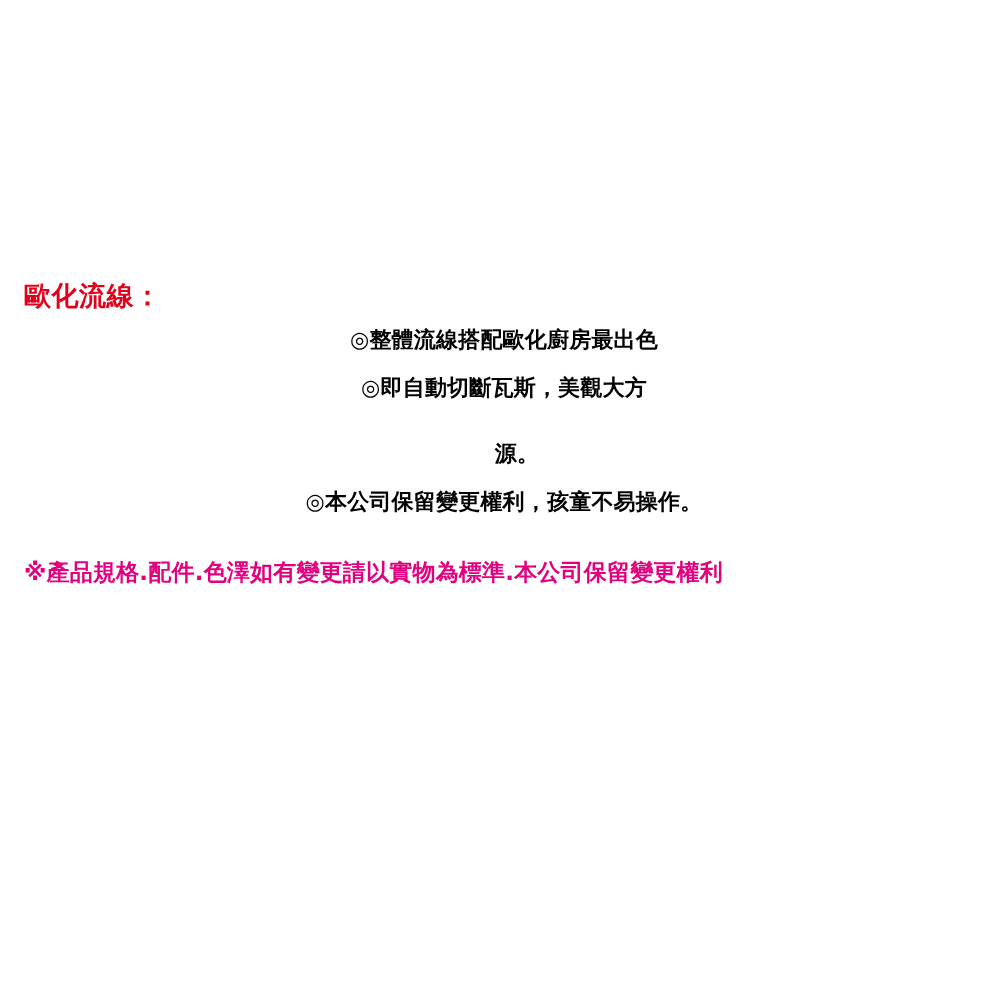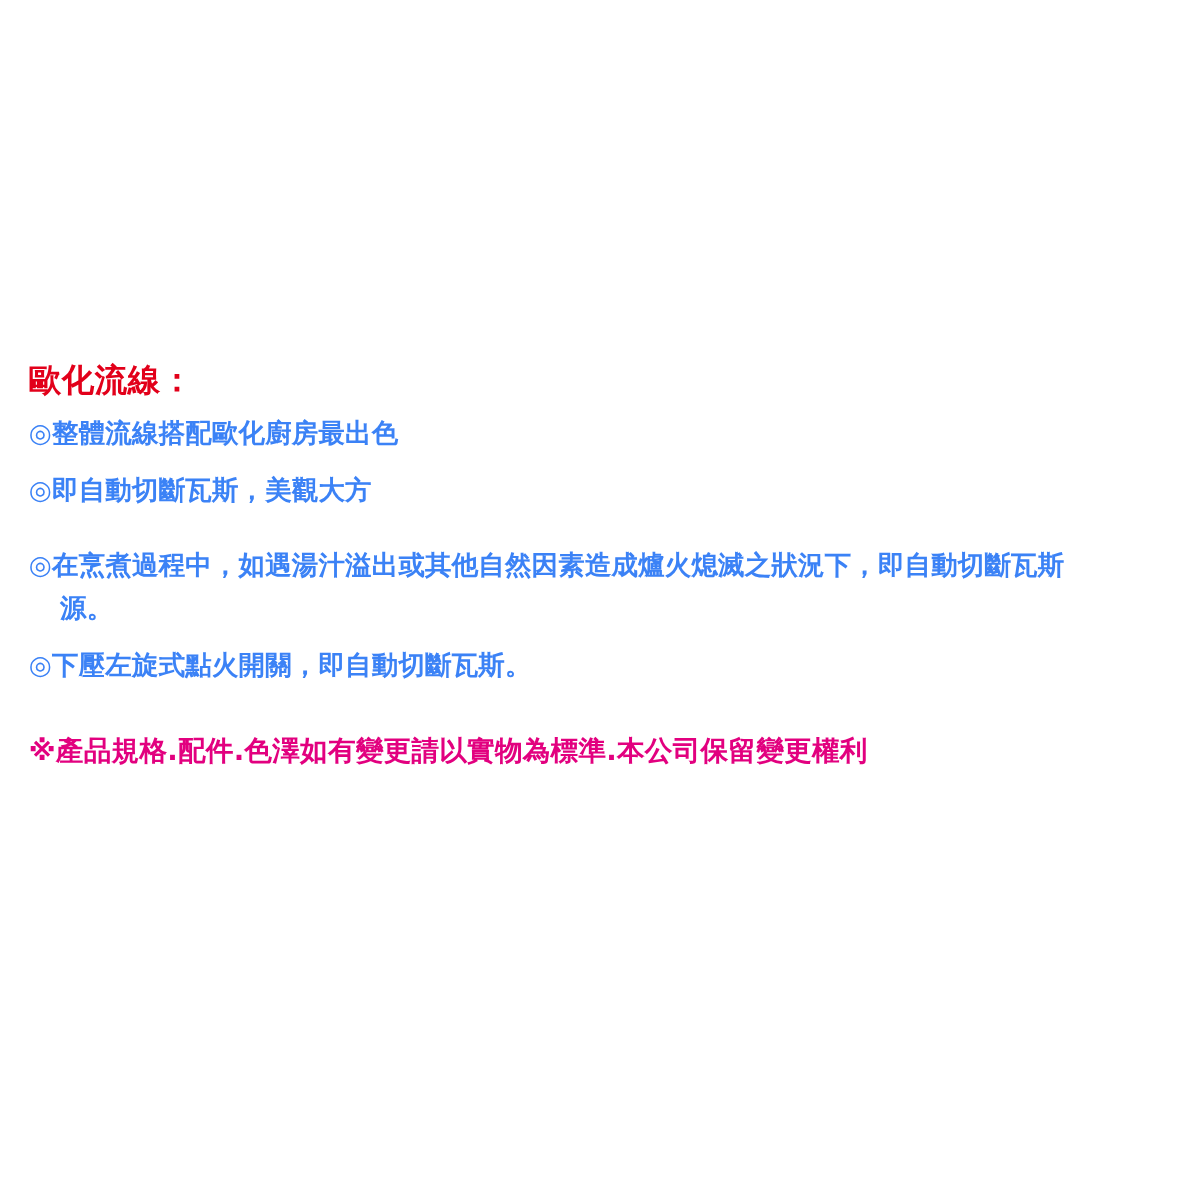--- a/index.html
+++ b/index.html
@@ -16,42 +16,43 @@
   .page {
     position: relative;
     width: 1000px;
     height: 1000px;
     background: #ffffff;
     box-sizing: border-box;
   }
   .content {
     position: absolute;
     left: 24px;
-    top: 300px;
+    top: 278px;
     width: 960px;
   }
   .section {
     margin: 0 0 6px 0;
   }
   .heading {
     color: #e2001a;
     font-size: 27px;
     line-height: 1.35;
     font-weight: 700;
     letter-spacing: 0.5px;
     margin: 0 0 10px 0;
     white-space: pre;
   }
   .bullet {
-    color: #3b82f6;
+    color: #000000;
     font-size: 22px;
     line-height: 1.45;
     font-weight: 600;
     margin: 0 0 16px 0;
     letter-spacing: 0.2px;
+    text-align: center;
   }
   .bullet .mark {
     display: inline;
   }
   .bullet.wrap {
     text-indent: 0;
     padding-left: 0;
   }
   .bullet .cont {
     display: block;
@@ -77,22 +78,21 @@
     <div class="section">
       <div class="heading">歐化流線：</div>
       <div class="bullet">◎整體流線搭配歐化廚房最出色</div>
       <div class="bullet">◎即自動切斷瓦斯，美觀大方</div>
     </div>
 
     <div class="spacer-heading2"></div>
 
     <div class="section">
       <div class="bullet wrap">
-        <span class="mark">◎在烹煮過程中，如遇湯汁溢出或其他自然因素造成爐火熄滅之狀況下，即自動切斷瓦斯</span>
         <span class="cont">源。</span>
       </div>
-      <div class="bullet">◎下壓左旋式點火開關，即自動切斷瓦斯。</div>
+      <div class="bullet">◎本公司保留變更權利，孩童不易操作。</div>
     </div>
 
     <div class="note">※產品規格.配件.色澤如有變更請以實物為標準.本公司保留變更權利</div>
 
   </div>
 </div>
 
 </body></html>

